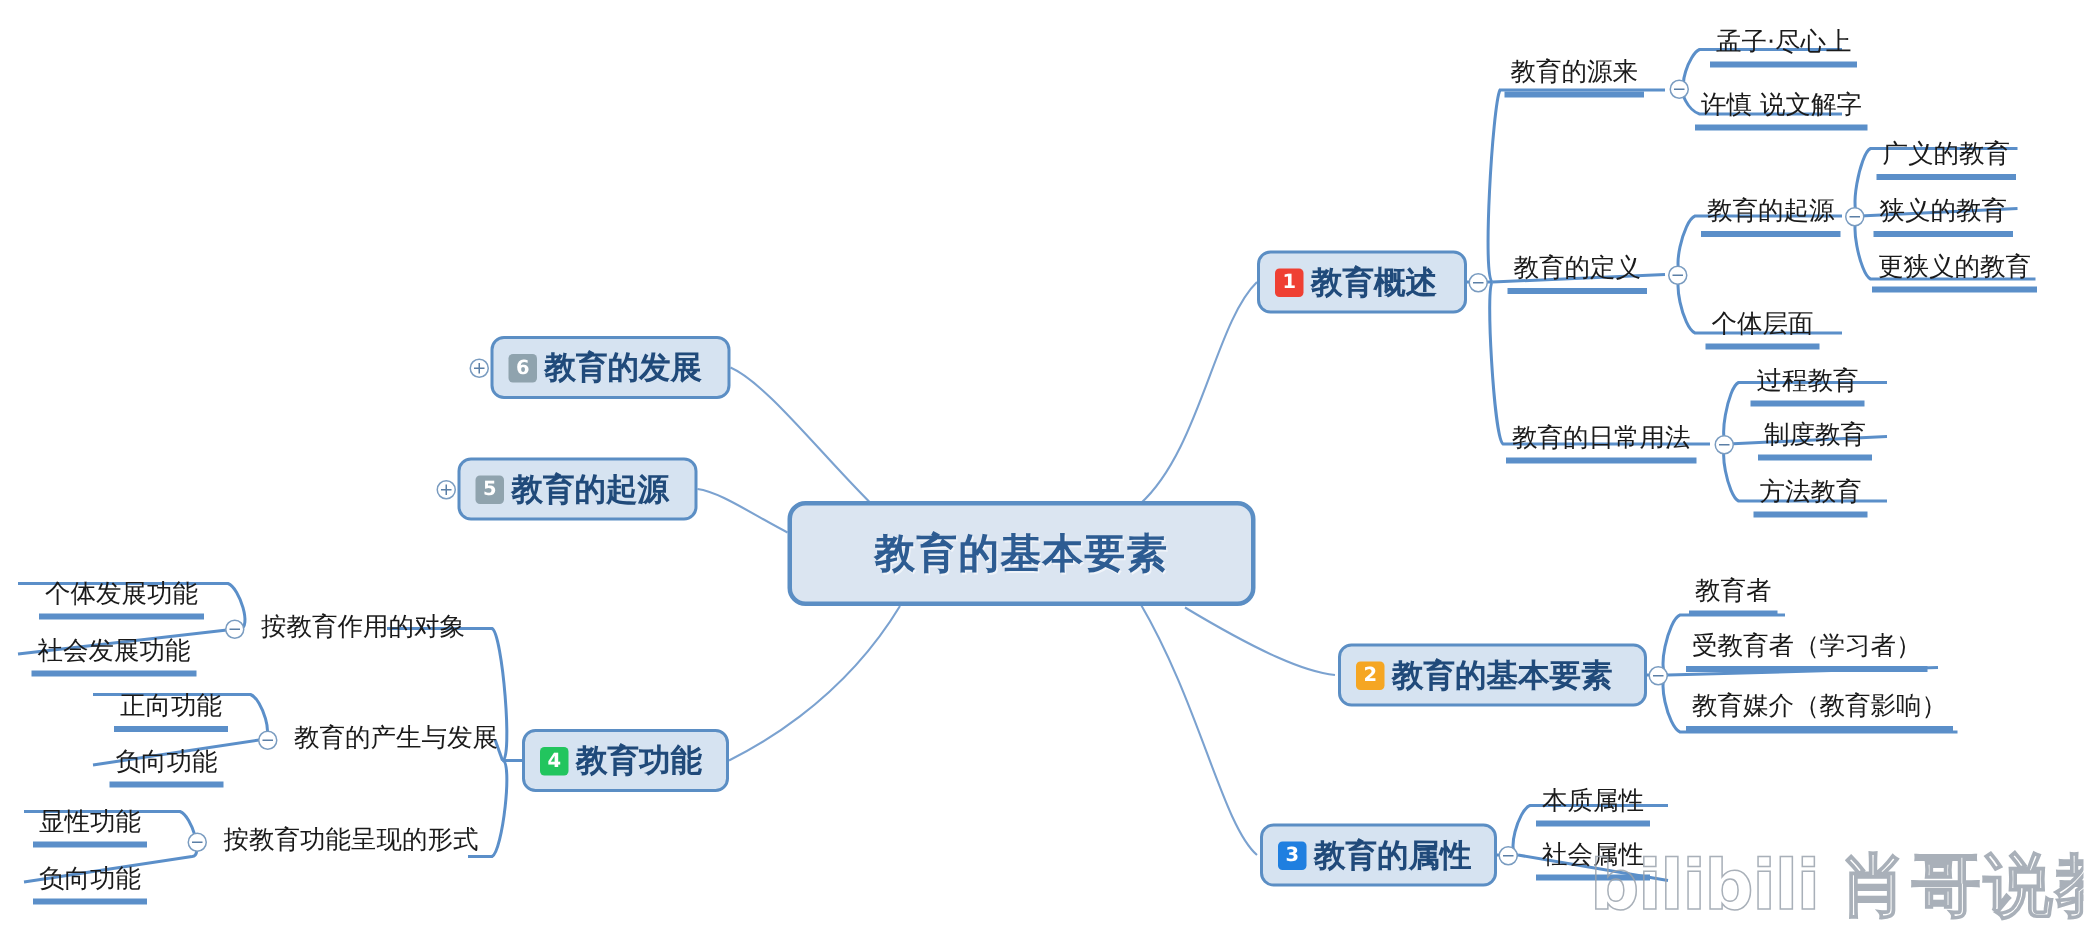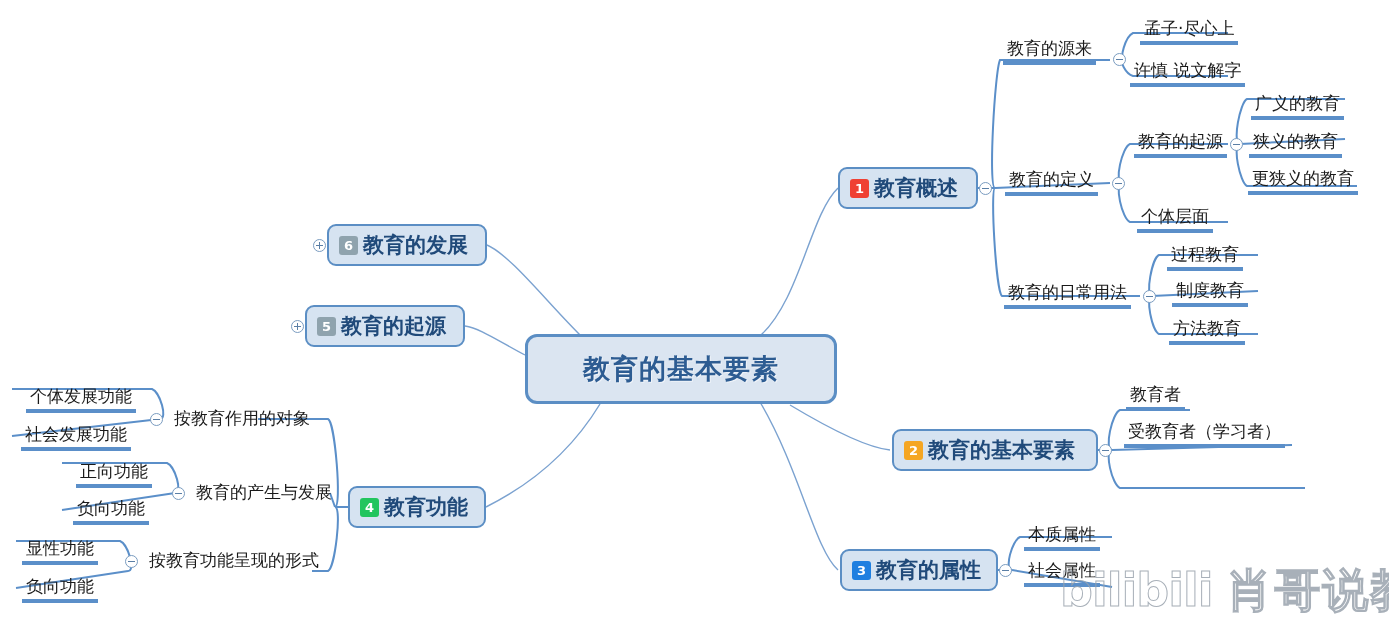--- a/index.html
+++ b/index.html
@@ -231,20 +231,21 @@
   <div class="leaf" style="left:1172px; top:280px;">制度教育</div>
   <div class="leaf" style="left:1169px; top:318px;">方法教育</div>
 
   <div class="topic" style="left:892px; top:429px; width:206px; height:42px;">
     <span class="badge" style="background:#f5a623;">2</span>
     <span class="topic-label">教育的基本要素</span>
   </div>
   <div class="expander" style="left:1099px; top:444px;"></div>
   <div class="leaf nobar" style="left:1126px; top:384px; border-bottom:3px solid #5b8fc9;text-align:right;">教育者</div>
   <div class="leaf" style="left:1124px; top:421px;">受教育者（学习者）</div>
+  <div class="leaf" style="left:1124px; top:461px;">教育媒介（教育影响）</div>
 
   <div class="topic" style="left:840px; top:549px; width:158px; height:42px;">
     <span class="badge" style="background:#1f7fe0;">3</span>
     <span class="topic-label">教育的属性</span>
   </div>
   <div class="expander" style="left:999px; top:564px;"></div>
   <div class="leaf" style="left:1024px; top:524px;">本质属性</div>
   <div class="leaf" style="left:1024px; top:560px;">社会属性</div>
 
   <div class="topic" style="left:348px; top:486px; width:138px; height:42px;">

